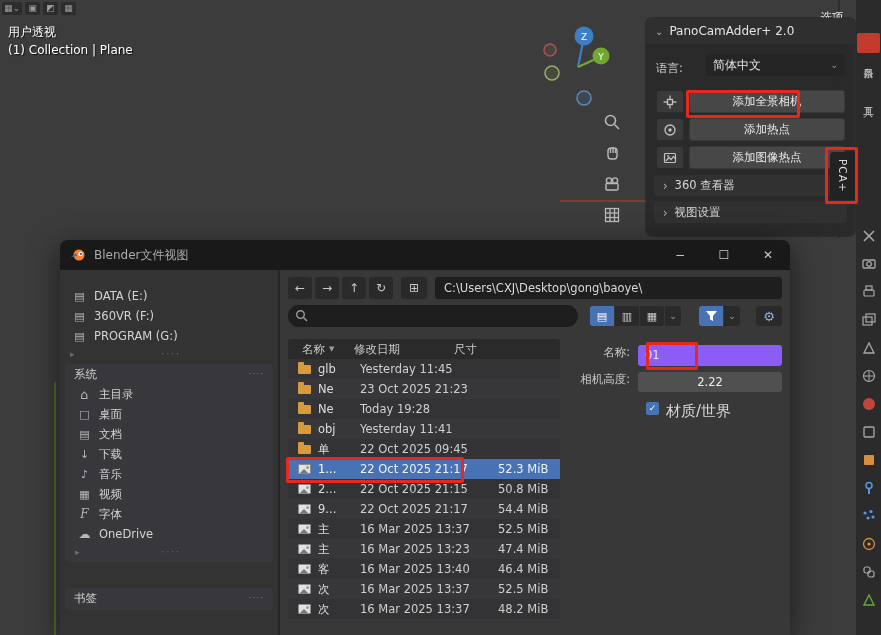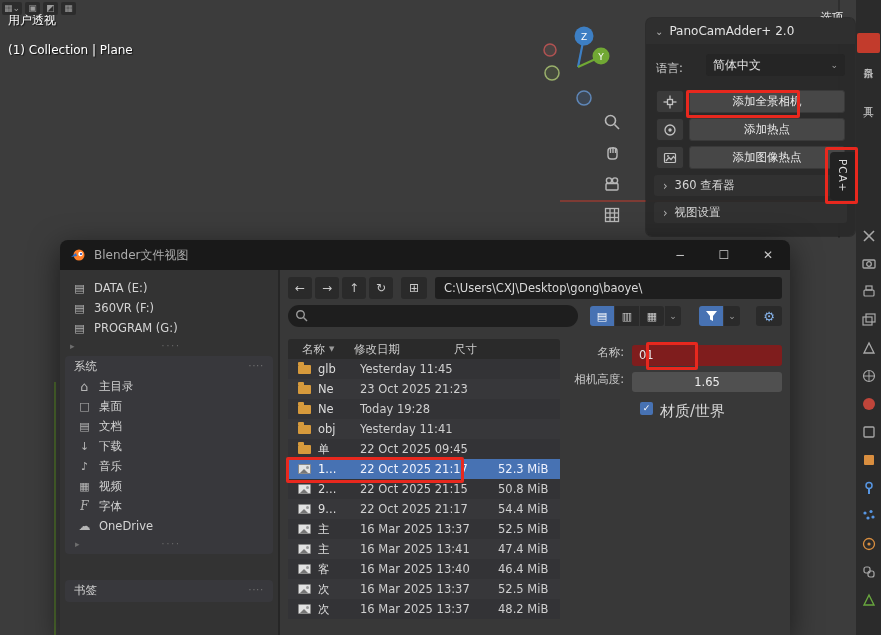--- a/index.html
+++ b/index.html
@@ -37,21 +37,21 @@
   .vp-tools .tbtn{width:24px;height:24px;display:flex;align-items:center;justify-content:center}
   
   .fbwin{left:60px;top:240px;width:730px;height:395px;z-index:10;border-radius:8px 8px 0 0;box-shadow:0 8px 30px rgba(0,0,0,.55);background:#333}
   .titlebar{height:30px;background:#191919;border-radius:8px 8px 0 0;display:flex;align-items:center}
   .tb-title{color:#ababab;font-size:12px;margin-left:8px}
   .tb-spacer{flex:1}
   .tb-btn{width:44px;height:30px;display:flex;align-items:center;justify-content:center;color:#c9c9c9;font-size:12px}
   .tb-btn.close{border-radius:0 8px 0 0}
   .fb-body{display:flex;height:365px}
   
-  .fb-side{flex:0 0 220px;background:#333;border-right:2px solid #262626;padding-top:8px;overflow:hidden}
+  .fb-side{flex:0 0 220px;background:#333;border-right:2px solid #262626;padding-top:16px;overflow:hidden}
   .sb-row{height:20px;display:flex;align-items:center;gap:7px;padding-left:12px;color:#d4d4d4;font-size:11.5px}
   .sb-ic{flex:0 0 15px;text-align:center;color:#b5b5b5;font-size:11px}
   .ic-drive::before{content:"▤"} .ic-home::before{content:"⌂";font-size:13px}
   .ic-desktop::before{content:"□"} .ic-doc::before{content:"▤"}
   .ic-down::before{content:"↓"} .ic-music::before{content:"♪"}
   .ic-pic::before{content:"▣"} .ic-video::before{content:"▦"}
   .ic-font::before{content:"F";font-family:"DejaVu Serif",serif;font-style:italic;font-size:12px}
   .ic-cloud::before{content:"☁";font-size:12px}
   .sb-handle{height:16px;display:flex;align-items:center;color:#6e6e6e;font-size:9px;padding:0 10px;justify-content:space-between}
   .sb-handle .dots{flex:1;text-align:center;letter-spacing:2px}
@@ -68,21 +68,21 @@
   .fb-toolbar2{display:flex;align-items:center;margin-top:5px;height:22px}
   .search{width:290px;height:22px;background:#1e1e1e;border-radius:11px;position:relative;display:flex;align-items:center;padding-left:26px;color:#bbb}
   .search svg{position:absolute;left:7px;top:4px}
   .viewgrp{display:flex;gap:1px;margin-left:8px}
   .vbtn{width:24px;height:20px;background:#2a2a2a;display:flex;align-items:center;justify-content:center;color:#c9c9c9;font-size:11px}
   .vbtn.first{border-radius:3px 0 0 3px}.vbtn.last{border-radius:0 3px 3px 0}
   .vbtn.active{background:#4772b3;color:#fff}
   .chevbtn{width:16px;height:20px;background:#2a2a2a;border-radius:0 3px 3px 0;margin-left:1px;display:flex;align-items:center;justify-content:center;color:#9f9f9f;font-size:9px}
   .funnelbtn{width:24px;height:20px;background:#4772b3;border-radius:3px 0 0 3px;margin-left:18px;display:flex;align-items:center;justify-content:center}
   .gearbtn{width:26px;height:20px;background:#2a2a2a;border-radius:3px;margin-left:16px;display:flex;align-items:center;justify-content:center;color:#86b3ea;font-size:13px}
-  .fb-content{display:flex;flex:1;margin-top:12px;gap:0}
+  .fb-content{display:flex;flex:1;margin-top:12px;gap:6px}
   .flist{flex:0 0 272px;display:flex;flex-direction:column}
   .flist-hdr{height:20px;background:#2a2a2a;border-radius:3px 3px 0 0;display:flex;align-items:center;padding-left:14px;color:#cbcbcb;font-size:11.5px}
   .h-name{flex:0 0 52px;display:flex;align-items:center;gap:4px}
   .h-name .arrow{font-size:7px;color:#9a9a9a}
   .h-date{flex:0 0 100px}
   .h-size{flex:1}
   .frow{height:20px;display:flex;align-items:center;padding-left:10px;font-size:11.5px;color:#dcdcdc}
   .frow:nth-child(odd){background:#37373a}
   .frow:nth-child(even){background:#333336}
   .frow.sel{background:#4772b3;color:#fff}
@@ -93,21 +93,21 @@
   .ficon.image{background:#e3e3e3;height:10px;border-radius:1px;border:1px solid #8a8a8a}
   .ficon.image::before{content:"";position:absolute;bottom:0;left:1px;border-left:4px solid transparent;border-right:4px solid transparent;border-bottom:4px solid #767676}
   .ficon.image::after{content:"";position:absolute;top:1px;right:1px;width:3px;height:3px;border-radius:50%;background:#9a9a9a}
   .fname{flex:0 0 42px;white-space:nowrap;overflow:hidden}
   .fdate{flex:0 0 120px;color:#cfcfcf;white-space:nowrap}
   .fsize{flex:1;padding-left:18px;color:#cfcfcf;white-space:nowrap}
   
   .fprops{flex:1;padding-top:6px}
   .prow{display:flex;align-items:flex-start;margin-bottom:6px}
   .plabel{flex:0 0 72px;text-align:right;padding-right:8px;color:#c9c9c9;font-size:11.5px}
-  .pfield{flex:1;height:21px;background:#7f1d1d;border-radius:3px;color:#e8e8e8;font-size:11.5px;line-height:21px;padding:0 7px}
+  .pfield{flex:1;height:21px;background:#8b5cf6;border-radius:3px;color:#e8e8e8;font-size:11.5px;line-height:21px;padding:0 7px}
   .pslider{flex:1;height:20px;background:#505050;border-radius:3px;color:#ededed;font-size:11.5px;line-height:20px;text-align:center}
   .prow.check{padding-left:80px;margin-top:10px}
   .cbox{width:13px;height:13px;background:#4772b3;border-radius:2px;color:#fff;font-size:9px;line-height:13px;text-align:center}
   .clabel{margin-left:7px;color:#d6d6d6;font-size:15px}
   
   .anno{position:absolute;border:3px solid #e8281e;border-radius:2px;pointer-events:none;z-index:50}
 </style>
 </head>
 <body>
 
@@ -115,21 +115,21 @@
 <div class="abs" style="left:54px;top:382px;width:2px;height:253px;background:#4e6b2f;z-index:0"></div>
 <div class="abs" style="left:838px;top:0;width:2px;height:238px;background:#2f2f2f;z-index:0"></div>
 
 <div class="abs corner-icons">
   <span class="mini-btn"><span>▦</span><span>⌄</span></span>
   <span class="mini-btn">▣</span>
   <span class="mini-btn">◩</span>
   <span class="mini-btn">▦</span>
 </div>
 
-<div class="abs vp-text" style="left:8px;top:12px">用户透视</div>
+<div class="abs vp-text" style="left:8px;top:24px">用户透视</div>
 <div class="abs vp-text" style="left:8px;top:43px">(1) Collection | Plane</div>
 
 <div class="abs options-btn">
   <span>选项</span>
   <span style="font-size:9px;color:#bbb">⌄</span>
 </div>
 
 <svg class="abs" style="left:538px;top:20px;z-index:1" width="84" height="92" viewBox="0 0 84 92">
   <line x1="40" y1="47" x2="46" y2="17" stroke="#3d7fc4" stroke-width="2.2"></line>
   <line x1="40" y1="47" x2="62" y2="37" stroke="#71a834" stroke-width="2.2"></line>
@@ -470,21 +470,21 @@
             </div>
           <div class="frow">
               <span class="ficon image"></span>
               <span class="fname">主</span>
               <span class="fdate">16 Mar 2025 13:37</span>
               <span class="fsize">52.5 MiB</span>
             </div>
           <div class="frow">
               <span class="ficon image"></span>
               <span class="fname">主</span>
-              <span class="fdate">16 Mar 2025 13:41</span>
+              <span class="fdate">16 Mar 2025 13:23</span>
               <span class="fsize">47.4 MiB</span>
             </div>
           <div class="frow">
               <span class="ficon image"></span>
               <span class="fname">客</span>
               <span class="fdate">16 Mar 2025 13:40</span>
               <span class="fsize">46.4 MiB</span>
             </div>
           <div class="frow">
               <span class="ficon image"></span>
@@ -499,21 +499,21 @@
               <span class="fsize">48.2 MiB</span>
             </div>
         </div>
         <div class="fprops">
           <div class="prow">
             <span class="plabel">名称:</span>
             <span class="pfield">01</span>
           </div>
           <div class="prow">
             <span class="plabel">相机高度:</span>
-            <span class="pslider">1.65</span>
+            <span class="pslider">2.22</span>
           </div>
           <div class="prow check">
             <span class="cbox">✓</span>
             <span class="clabel">材质/世界</span>
           </div>
         </div>
       </div>
     </div>
   </div>
 </div>

